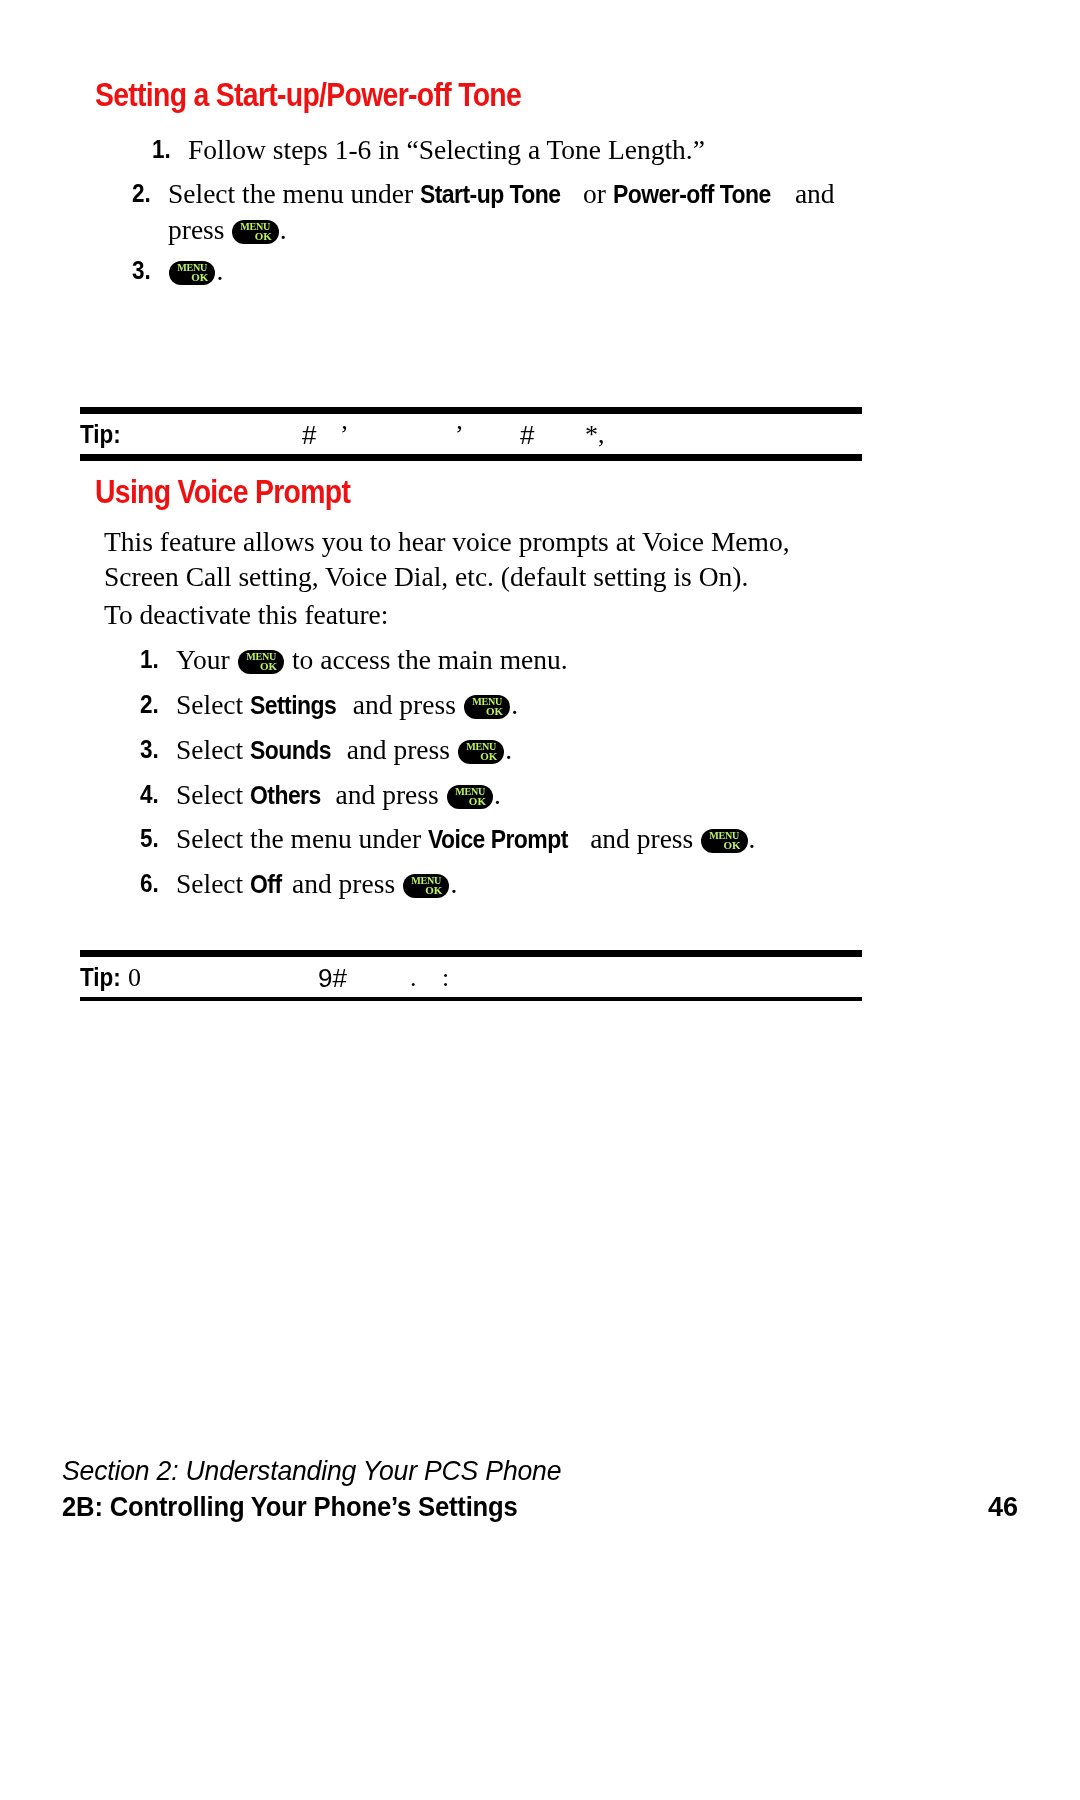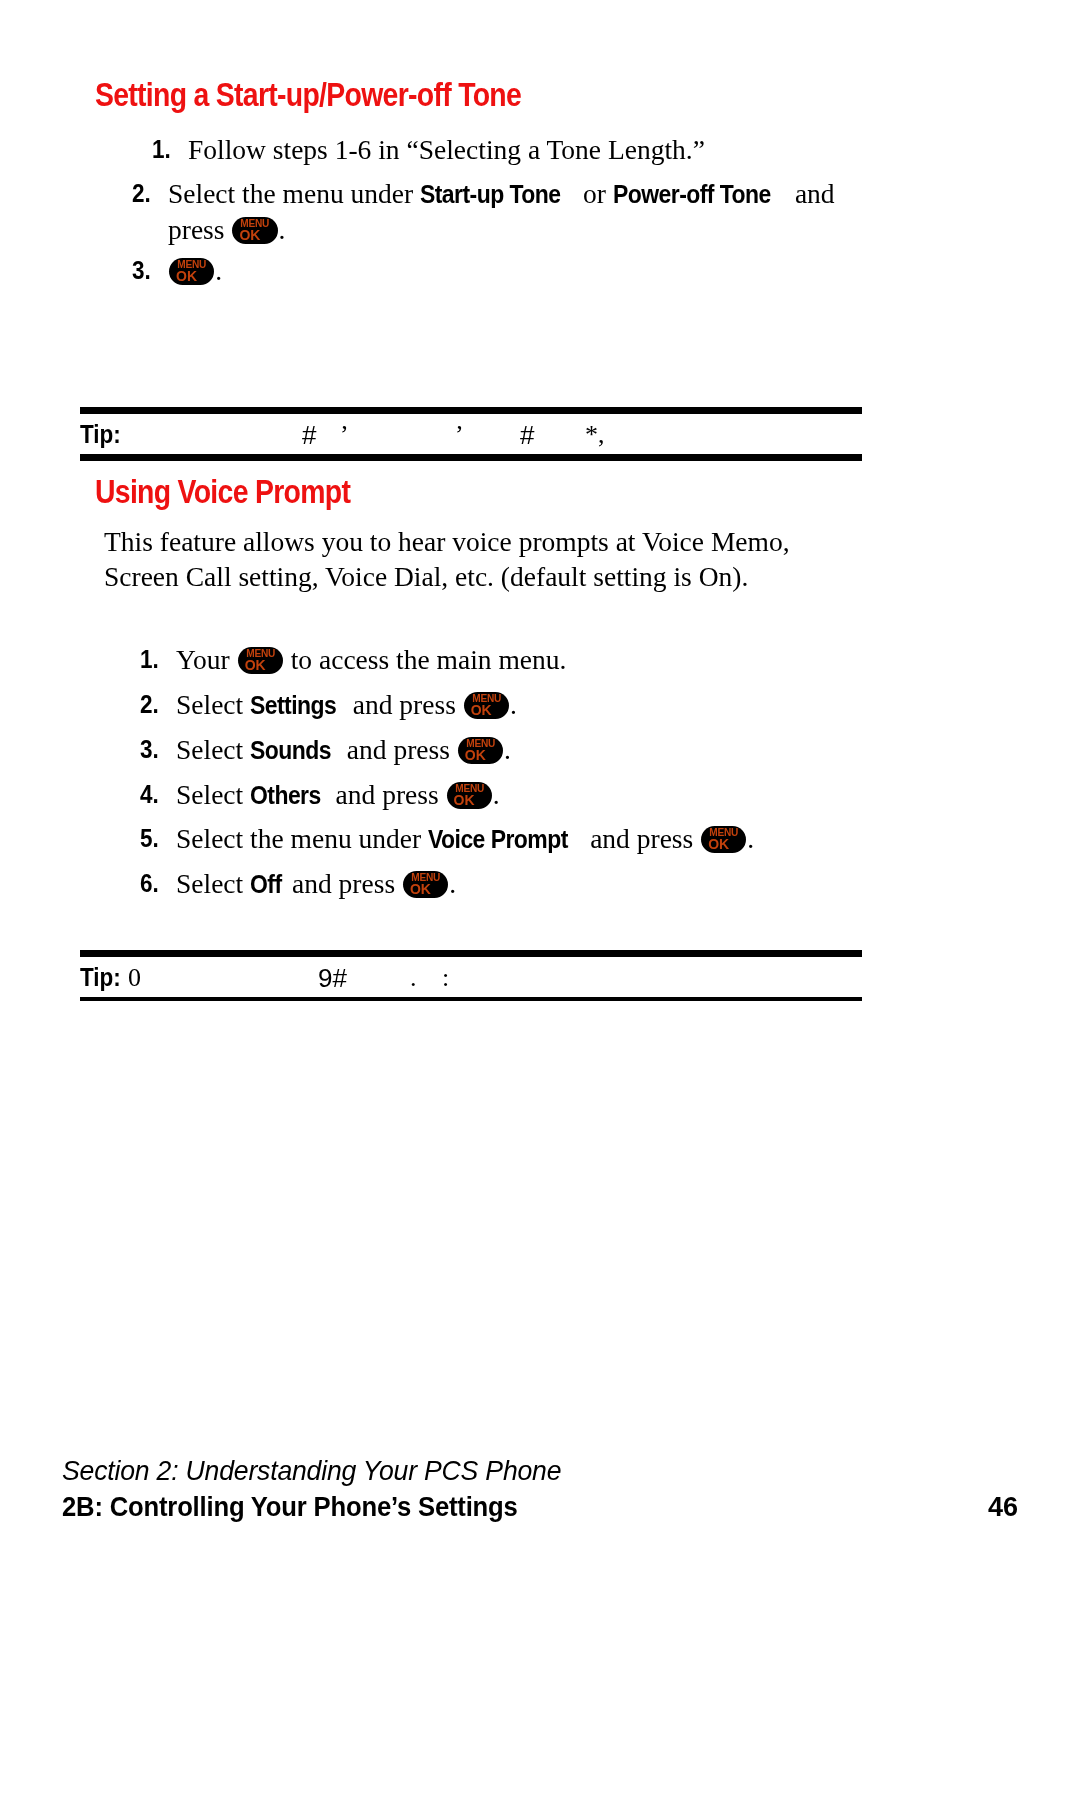--- a/index.html
+++ b/index.html
@@ -72,41 +72,41 @@
   .para {
     position: absolute;
     font-size: 27.5px;
     line-height: 35px;
   }
 
   
   .key {
     display: inline-block;
     background: #000000;
-    color: #c2410c;
+    color: #bef264;
     border-radius: 999px;
     padding: 1px 7px 2px 7px;
     vertical-align: -3px;
-    text-align: left;
-    font-family: Liberation Sans, sans-serif;
+    text-align: right;
+    font-family: Liberation Serif, serif;
     line-height: 1;
     margin: 0 1px;
     position: relative;
     top: -2px;
   }
   .key .k1 {
     display: block;
     font-size: 11px;
     font-weight: bold;
     letter-spacing: -0.3px;
     transform: scaleX(0.92);
   }
   .key .k2 {
     display: block;
-    font-size: 14px;
+    font-size: 11px;
     font-weight: bold;
     margin-top: -1px;
   }
 
   
   .tip-box {
     position: absolute;
     left: 80px;
     width: 782px;
     margin-top: 44px;
@@ -211,20 +211,21 @@
       <span class="tip-frag sans" style="left:440px;">#</span>
       <span class="tip-frag" style="left:505px;">*,</span>
     </div>
     <div class="rule rule-thick"></div>
   </div>
 
   <div class="section-heading" id="heading-voice">Using Voice Prompt</div>
 
   <div class="para" style="left:104px; top:524px; width:760px;">This feature allows you to hear voice prompts at Voice Memo, Screen Call setting, Voice Dial, etc. (default setting is On).</div>
 
+  <div class="para" style="left:104px; top:597px; width:760px;">To deactivate this feature:</div>
 
   <div class="step" style="left:140px; top:642px; width:760px;">
     <span class="num">1.</span>
     <span class="body"><span>Your </span><span class="key"><span class="k1">MENU</span><span class="k2">OK</span></span><span> to access the main menu.</span></span>
   </div>
 
   <div class="step" style="left:140px; top:687px; width:760px;">
     <span class="num">2.</span>
     <span class="body"><span>Select </span><span class="inline-b">Settings</span><span> and press </span><span class="key"><span class="k1">MENU</span><span class="k2">OK</span></span><span>.</span></span>
   </div>

